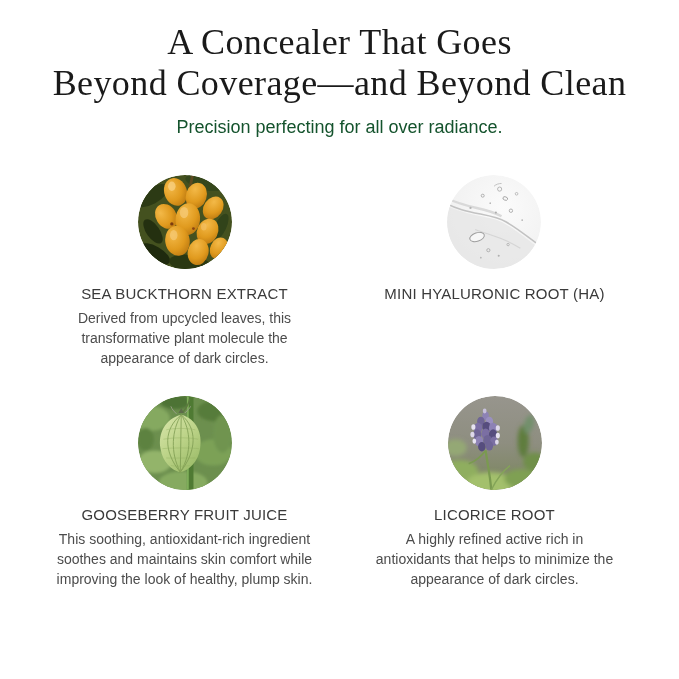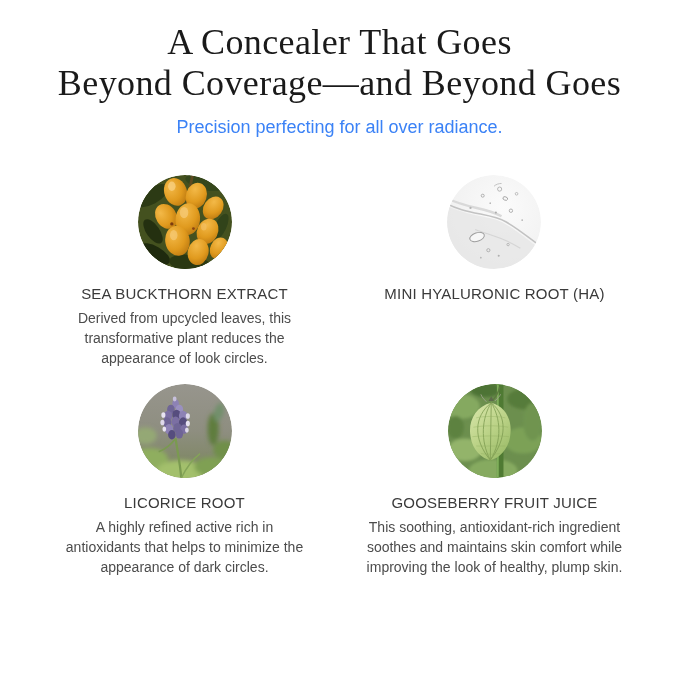--- a/index.html
+++ b/index.html
@@ -19,28 +19,28 @@
     font-weight: 400;
     font-size: 36px;
     line-height: 41px;
     letter-spacing: 0.4px;
     color: #1a1a1a;
   }
   .subtitle {
     margin-top: 12px;
     font-size: 18px;
     line-height: 22px;
-    color: #3b82f6;
+    color: #14532d;
   }
   .grid {
     width: 620px;
     margin: 37px auto 0;
     display: grid;
     grid-template-columns: 310px 310px;
-    row-gap: 16px;
+    row-gap: 28px;
     justify-items: center;
   }
   .card { text-align: center; }
   .photo {
     width: 94px;
     height: 94px;
     margin: 0 auto;
     border-radius: 50%;
     overflow: hidden;
     display: block;
@@ -66,21 +66,21 @@
   .desc-xwide  { max-width: 292px; }
 </style>
 </head>
 <body>
 
 <div class="page">
 
   <div class="header">
     <h1 class="title">
       <span>A Concealer That Goes</span><br>
-      <span>Beyond Coverage—and Beyond Goes</span>
+      <span>Beyond Coverage—and Beyond Clean</span>
     </h1>
     <p class="subtitle">Precision perfecting for all over radiance.</p>
   </div>
 
   <div class="grid">
 
     <section class="card">
       <span class="photo">
         <svg viewBox="0 0 100 100" xmlns="http://www.w3.org/2000/svg" aria-hidden="true">
           <defs>
@@ -114,21 +114,21 @@
             <ellipse cx="36" cy="12" rx="4" ry="5" fill="#f8d186" opacity="0.75"></ellipse>
             <ellipse cx="49" cy="40" rx="4.5" ry="6" fill="#f6cc7c" opacity="0.7"></ellipse>
             <ellipse cx="38" cy="64" rx="4" ry="5.5" fill="#f6cc7c" opacity="0.65"></ellipse>
             <ellipse cx="70" cy="55" rx="3" ry="4" fill="#f3c36a" opacity="0.6"></ellipse>
             <circle cx="36" cy="52" r="1.8" fill="#7c3c10"></circle>
             <circle cx="59" cy="57" r="1.5" fill="#8a4412"></circle>
           </g>
         </svg>
       </span>
       <h2 class="card-title">SEA BUCKTHORN EXTRACT</h2>
-      <p class="card-desc desc-narrow">Derived from upcycled leaves, this transformative plant reduces the appearance of look circles.</p>
+      <p class="card-desc desc-narrow">Derived from upcycled leaves, this transformative plant molecule the appearance of dark circles.</p>
     </section>
 
     <section class="card">
       <span class="photo">
         <svg viewBox="0 0 100 100" xmlns="http://www.w3.org/2000/svg" aria-hidden="true">
           <defs>
             <clipPath id="clip-ha">
                 <circle cx="50" cy="50" r="50"></circle>
               </clipPath>
             <radialGradient id="grad-gel" cx="0.6" cy="0.35" r="1">
@@ -155,20 +155,75 @@
             <circle cx="80" cy="48" r="1" fill="#b5b5b5"></circle>
             <circle cx="44" cy="80" r="1.7" fill="none" stroke="#a8a8a8" stroke-width="0.9"></circle>
             <circle cx="55" cy="86" r="1.1" fill="#b0b0b0"></circle>
             <circle cx="36" cy="88" r="0.9" fill="#b6b6b6"></circle>
             <circle cx="65" cy="74" r="1.3" fill="none" stroke="#ababab" stroke-width="0.8"></circle>
             <path d="M50 12 C 52 10, 55 9, 58 9" stroke="#b0b0b0" stroke-width="0.8" fill="none"></path>
           </g>
         </svg>
       </span>
       <h2 class="card-title">MINI HYALURONIC ROOT (HA)</h2>
+    </section>
+
+    <section class="card">
+      <span class="photo">
+        <svg viewBox="0 0 100 100" xmlns="http://www.w3.org/2000/svg" aria-hidden="true">
+          <defs>
+            <clipPath id="clip-gb">
+                <circle cx="50" cy="50" r="50"></circle>
+              </clipPath>
+            <linearGradient id="grad-husk" x1="0" y1="0" x2="0.7" y2="1">
+              <stop offset="0" stop-color="#d9e6ab"></stop>
+              <stop offset="0.55" stop-color="#bcd388"></stop>
+              <stop offset="1" stop-color="#9dbd6a"></stop>
+            </linearGradient>
+            <filter id="soft-gb" x="-30%" y="-30%" width="160%" height="160%">
+              <feGaussianBlur stdDeviation="1.8"></feGaussianBlur>
+            </filter>
+          </defs>
+          <g clip-path="url(#clip-gb)">
+            <rect width="100" height="100" fill="#6c8f4e"></rect>
+            <g filter="url(#soft-gb)">
+              <ellipse cx="14" cy="24" rx="20" ry="13" fill="#85a961"></ellipse>
+              <ellipse cx="82" cy="16" rx="19" ry="11" fill="#567c3a"></ellipse>
+              <ellipse cx="18" cy="70" rx="18" ry="12" fill="#93b46b"></ellipse>
+              <ellipse cx="80" cy="60" rx="20" ry="14" fill="#7ca157"></ellipse>
+              <ellipse cx="48" cy="92" rx="26" ry="12" fill="#86aa60"></ellipse>
+              <ellipse cx="90" cy="40" rx="10" ry="20" fill="#6f9450"></ellipse>
+              <ellipse cx="40" cy="6" rx="16" ry="8" fill="#4e7334"></ellipse>
+              <ellipse cx="8" cy="46" rx="9" ry="12" fill="#5d8240"></ellipse>
+            </g>
+            <rect x="52" y="0" width="7" height="100" fill="#4f7a33"></rect>
+            <rect x="52" y="0" width="2" height="100" fill="#7fae5a"></rect>
+            <path d="M48 17 C 52 12, 54 8, 55 3" stroke="#5d7a40" stroke-width="1.6" fill="none"></path>
+            <path d="M46 20 C 29 24, 21 40, 24 56 C 26 70, 36 79, 45 81 C 54 79, 64 70, 66 56 C 69 40, 62 24, 46 20 Z" fill="url(#grad-husk)"></path>
+            <g stroke="#7e9c52" stroke-width="1" fill="none" opacity="0.85">
+              <path d="M46 20 C 36 36, 34 60, 45 81"></path>
+              <path d="M46 20 C 28 34, 26 58, 45 81"></path>
+              <path d="M46 20 C 56 36, 58 60, 45 81"></path>
+              <path d="M46 20 C 63 34, 63 58, 45 81"></path>
+              <path d="M46 20 L 45 81"></path>
+            </g>
+            <g stroke="#8fae5e" stroke-width="0.5" fill="none" opacity="0.8">
+              <path d="M30 36 C 38 34, 52 34, 61 36"></path>
+              <path d="M27 46 C 38 44, 54 44, 64 46"></path>
+              <path d="M26 56 C 38 55, 54 55, 65 56"></path>
+              <path d="M30 66 C 38 66, 52 66, 61 66"></path>
+              <path d="M35 74 C 42 75, 49 75, 55 74"></path>
+            </g>
+            <path d="M43 18 l3 -5 l3 5 z" fill="#5d6b4a"></path>
+            <path d="M41 19 C 38 16, 36 14, 35 11 M50 18 C 53 15, 55 13, 56 11" stroke="#9aa08a" stroke-width="1" fill="none"></path>
+          </g>
+        </svg>
+      </span>
+      <h2 class="card-title">GOOSEBERRY FRUIT JUICE</h2>
+      <p class="card-desc desc-xwide">This soothing, antioxidant-rich ingredient soothes and maintains skin comfort while improving the look of healthy, plump skin.</p>
     </section>
 
     <section class="card">
       <span class="photo">
         <svg viewBox="0 0 100 100" xmlns="http://www.w3.org/2000/svg" aria-hidden="true">
           <defs>
             <clipPath id="clip-lr">
                 <circle cx="50" cy="50" r="50"></circle>
               </clipPath>
             <linearGradient id="grad-lrbg" x1="0" y1="0" x2="0" y2="1">
@@ -217,69 +272,14 @@
               <ellipse cx="39" cy="16" rx="2" ry="2.6" fill="#c7c0dc"></ellipse>
             </g>
             <path d="M46 100 C 52 88, 58 80, 66 74" stroke="#84a458" stroke-width="1.6" fill="none"></path>
           </g>
         </svg>
       </span>
       <h2 class="card-title">LICORICE ROOT</h2>
       <p class="card-desc desc-mid">A highly refined active rich in antioxidants that helps to minimize the appearance of dark circles.</p>
     </section>
 
-    <section class="card">
-      <span class="photo">
-        <svg viewBox="0 0 100 100" xmlns="http://www.w3.org/2000/svg" aria-hidden="true">
-          <defs>
-            <clipPath id="clip-gb">
-                <circle cx="50" cy="50" r="50"></circle>
-              </clipPath>
-            <linearGradient id="grad-husk" x1="0" y1="0" x2="0.7" y2="1">
-              <stop offset="0" stop-color="#d9e6ab"></stop>
-              <stop offset="0.55" stop-color="#bcd388"></stop>
-              <stop offset="1" stop-color="#9dbd6a"></stop>
-            </linearGradient>
-            <filter id="soft-gb" x="-30%" y="-30%" width="160%" height="160%">
-              <feGaussianBlur stdDeviation="1.8"></feGaussianBlur>
-            </filter>
-          </defs>
-          <g clip-path="url(#clip-gb)">
-            <rect width="100" height="100" fill="#6c8f4e"></rect>
-            <g filter="url(#soft-gb)">
-              <ellipse cx="14" cy="24" rx="20" ry="13" fill="#85a961"></ellipse>
-              <ellipse cx="82" cy="16" rx="19" ry="11" fill="#567c3a"></ellipse>
-              <ellipse cx="18" cy="70" rx="18" ry="12" fill="#93b46b"></ellipse>
-              <ellipse cx="80" cy="60" rx="20" ry="14" fill="#7ca157"></ellipse>
-              <ellipse cx="48" cy="92" rx="26" ry="12" fill="#86aa60"></ellipse>
-              <ellipse cx="90" cy="40" rx="10" ry="20" fill="#6f9450"></ellipse>
-              <ellipse cx="40" cy="6" rx="16" ry="8" fill="#4e7334"></ellipse>
-              <ellipse cx="8" cy="46" rx="9" ry="12" fill="#5d8240"></ellipse>
-            </g>
-            <rect x="52" y="0" width="7" height="100" fill="#4f7a33"></rect>
-            <rect x="52" y="0" width="2" height="100" fill="#7fae5a"></rect>
-            <path d="M48 17 C 52 12, 54 8, 55 3" stroke="#5d7a40" stroke-width="1.6" fill="none"></path>
-            <path d="M46 20 C 29 24, 21 40, 24 56 C 26 70, 36 79, 45 81 C 54 79, 64 70, 66 56 C 69 40, 62 24, 46 20 Z" fill="url(#grad-husk)"></path>
-            <g stroke="#7e9c52" stroke-width="1" fill="none" opacity="0.85">
-              <path d="M46 20 C 36 36, 34 60, 45 81"></path>
-              <path d="M46 20 C 28 34, 26 58, 45 81"></path>
-              <path d="M46 20 C 56 36, 58 60, 45 81"></path>
-              <path d="M46 20 C 63 34, 63 58, 45 81"></path>
-              <path d="M46 20 L 45 81"></path>
-            </g>
-            <g stroke="#8fae5e" stroke-width="0.5" fill="none" opacity="0.8">
-              <path d="M30 36 C 38 34, 52 34, 61 36"></path>
-              <path d="M27 46 C 38 44, 54 44, 64 46"></path>
-              <path d="M26 56 C 38 55, 54 55, 65 56"></path>
-              <path d="M30 66 C 38 66, 52 66, 61 66"></path>
-              <path d="M35 74 C 42 75, 49 75, 55 74"></path>
-            </g>
-            <path d="M43 18 l3 -5 l3 5 z" fill="#5d6b4a"></path>
-            <path d="M41 19 C 38 16, 36 14, 35 11 M50 18 C 53 15, 55 13, 56 11" stroke="#9aa08a" stroke-width="1" fill="none"></path>
-          </g>
-        </svg>
-      </span>
-      <h2 class="card-title">GOOSEBERRY FRUIT JUICE</h2>
-      <p class="card-desc desc-xwide">This soothing, antioxidant-rich ingredient soothes and maintains skin comfort while improving the look of healthy, plump skin.</p>
-    </section>
-
   </div>
 </div>
 
 </body></html>

